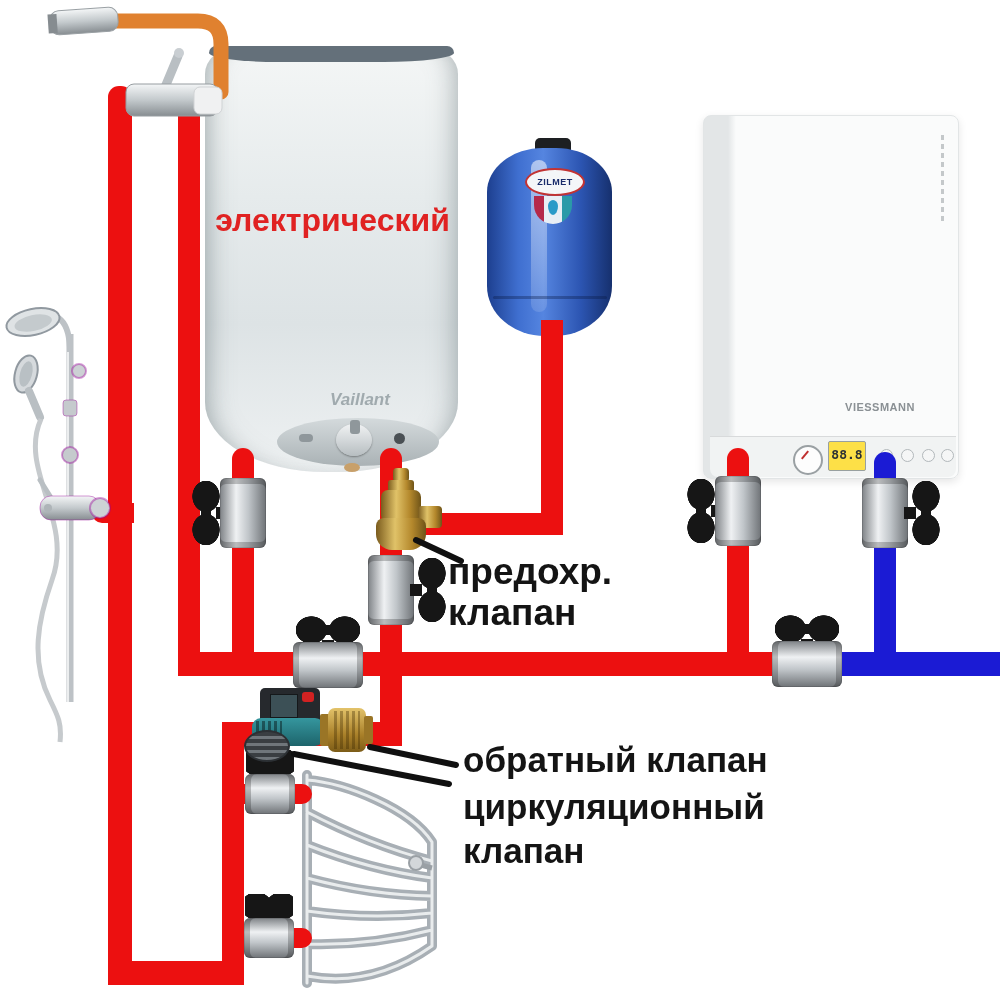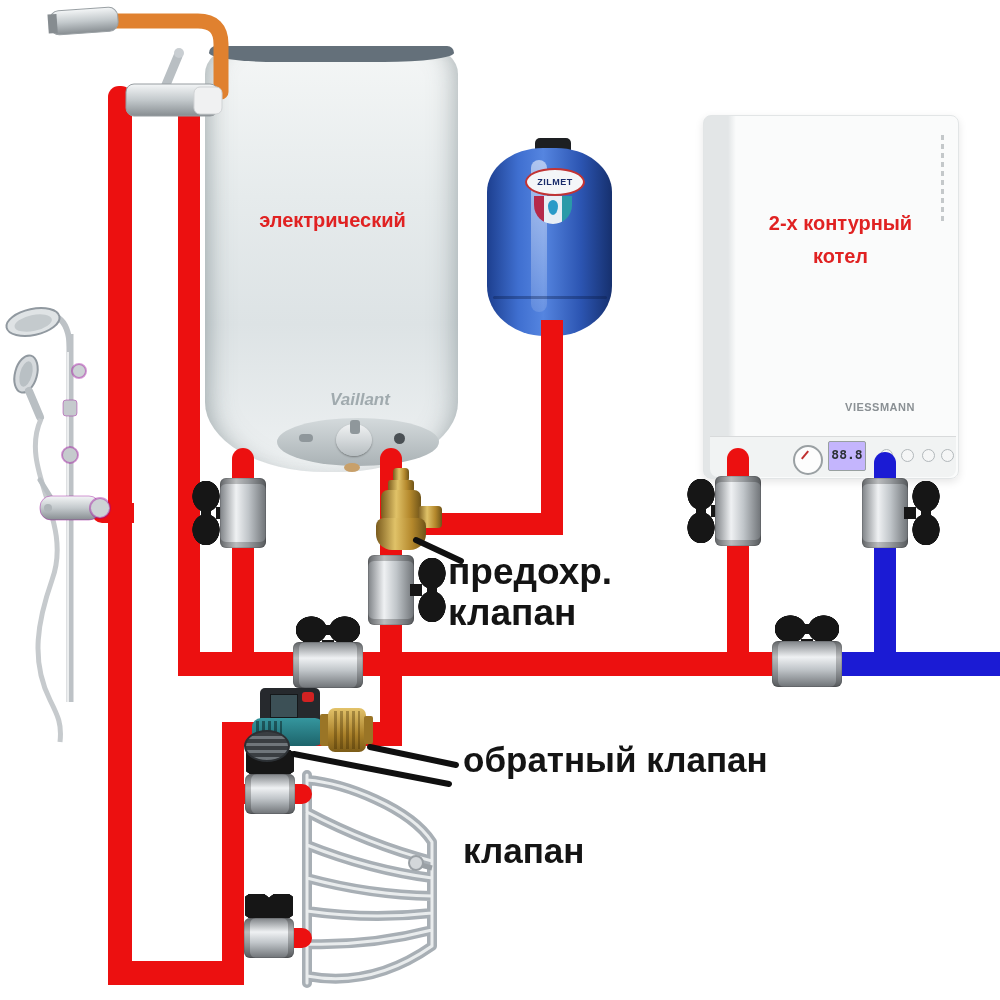--- a/index.html
+++ b/index.html
@@ -31,21 +31,21 @@
     radial-gradient(16px 14px at 24% 50%, #161616 96%, transparent 100%),
     radial-gradient(16px 14px at 76% 50%, #161616 96%, transparent 100%),
     linear-gradient(#161616,#161616) 50% 50%/30px 10px no-repeat}
   .bfly-h.small{width:48px;height:24px}
   .hstem{position:absolute;background:#161616}
   
   .brass{background:linear-gradient(90deg,#7a5b1d,#e0c268 38%,#b4882c 72%,#6f5418)}
   .brassH{background:linear-gradient(180deg,#e3c36a,#a87f28 62%,#7c5c18)}
   
   .lbl{position:absolute;z-index:6;font-weight:bold;white-space:nowrap}
-  .lbl.red{color:var(--c-label_red,#e02222);font-size:20px;line-height:33px;text-align:center}
+  .lbl.red{color:var(--c-label_red,#e02222);font-size:32px;line-height:33px;text-align:center}
   .lbl.blk{color:var(--c-label_black,#141414)}
   
   .appl{position:absolute;z-index:1}
   .fit{position:absolute;z-index:3}
   svg.layer{position:absolute;left:0;top:0;z-index:4;pointer-events:none}
   svg#radiator-svg{z-index:1}
   svg#callouts-svg{z-index:5}
 </style>
 </head>
 <body>
@@ -80,21 +80,21 @@
   <div class="appl" style="left:548px;top:200px;width:10px;height:15px;border-radius:50% 50% 50% 50%/40% 40% 60% 60%;background:#2a9ac8"></div>
 
   <div class="appl" style="left:703px;top:115px;width:254px;height:362px;border-radius:8px;border:1px solid #e2e5e6;
               background:linear-gradient(90deg,#e3e6e7 0 24px,#fafbfb 32px);
               box-shadow:0 3px 8px rgba(0,0,0,.10)"></div>
   <div class="appl" style="left:941px;top:135px;width:3px;height:88px;background:repeating-linear-gradient(180deg,#c4c8ca 0 5px,transparent 5px 9px)"></div>
   <div class="appl" style="left:820px;top:401px;width:120px;text-align:center;font:bold 11px 'Liberation Sans',sans-serif;color:#8a9094;letter-spacing:.5px">VIESSMANN</div>
   <div class="appl" style="left:710px;top:436px;width:246px;height:40px;background:#f1f3f3;border-top:1px solid #d8dadb;border-radius:0 0 8px 8px"></div>
   <div class="appl" style="left:793px;top:445px;width:26px;height:26px;border-radius:50%;background:#fdfdfd;border:2px solid #9aa0a3"></div>
   <div class="appl" style="left:804px;top:450px;width:2px;height:10px;background:#c03030;transform:rotate(40deg)"></div>
-  <div class="appl" style="left:828px;top:441px;width:36px;height:28px;background:#c4b5fd;border:1px solid #98a0a0;border-radius:2px;
+  <div class="appl" style="left:828px;top:441px;width:36px;height:28px;background:#fde047;border:1px solid #98a0a0;border-radius:2px;
               text-align:center;font:bold 13px 'DejaVu Sans Mono',monospace;color:#2b3034;line-height:26px">88.8</div>
   <div class="appl" style="left:880px;top:449px;width:11px;height:11px;border-radius:50%;background:#f5f6f6;border:1px solid #b2b8bb"></div>
   <div class="appl" style="left:901px;top:449px;width:11px;height:11px;border-radius:50%;background:#f5f6f6;border:1px solid #b2b8bb"></div>
   <div class="appl" style="left:922px;top:449px;width:11px;height:11px;border-radius:50%;background:#f5f6f6;border:1px solid #b2b8bb"></div>
   <div class="appl" style="left:941px;top:449px;width:11px;height:11px;border-radius:50%;background:#f5f6f6;border:1px solid #b2b8bb"></div>
 
   <svg id="radiator-svg" class="layer" width="1000" height="1000" viewBox="0 0 1000 1000">
     <defs>
       <path id="radp" d="M307,775 L307,983 M432,842 L432,946
         M307,780 C345,783 410,808 432,842
@@ -236,27 +236,23 @@
 
   <svg id="callouts-svg" class="layer" width="1000" height="1000" viewBox="0 0 1000 1000">
     <path d="M416,540 L461,561" stroke="#101010" stroke-width="6" stroke-linecap="round"></path>
     <path d="M370,747 L456,765" stroke="#101010" stroke-width="6" stroke-linecap="round"></path>
     <path d="M294,754 L449,784" stroke="#101010" stroke-width="6" stroke-linecap="round"></path>
   </svg>
 
   <div class="lbl red" style="left:200px;top:204px;width:265px">
     <span>электрический</span><br>
   </div>
-  <div class="lbl red" style="left:718px;top:207px;width:245px">
-    <span>2-х контурный</span><br>
-    <span>котел</span>
-  </div>
   <div class="lbl blk" style="left:448px;top:551px;font-size:37px;line-height:41px">
     <span>предохр.</span><br>
     <span>клапан</span>
   </div>
   <div class="lbl blk" style="left:463px;top:740px;font-size:35px;line-height:40px">обратный клапан</div>
   <div class="lbl blk" style="left:463px;top:785px;font-size:35px;line-height:44px">
-    <br>
+    <span>циркуляционный</span><br>
     <span>клапан</span>
   </div>
 
 </div>
 
 </body></html>

